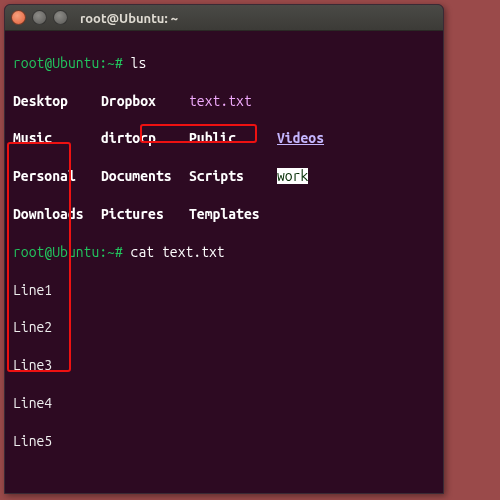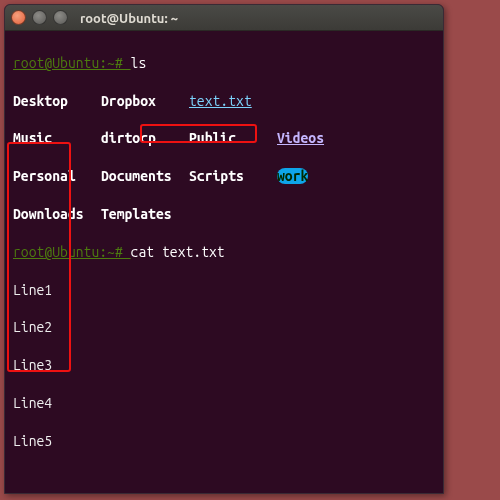--- a/index.html
+++ b/index.html
@@ -49,26 +49,26 @@
       margin-left: 6px;
       font-weight: bold;
     }
     .terminal {
       padding: 4px 8px;
       color: #eee;
       line-height: 1.35;
       white-space: pre;
       position: relative;
     }
-    .prompt { color: #4d7c0f; text-decoration: underline; }
+    .prompt { color: #22c55e; }
     .cmd { color: #ffffff; }
     .dir { color: #ffffff; font-weight: bold; }
-    .file { color: #7dd3fc; text-decoration: underline; }
+    .file { color: #f0abfc; }
     .link { color: #c4b5fd; font-weight: bold; text-decoration: underline; }
-    .hl { background: #0ea5e9; color: #002a00; font-weight: bold; border-radius: 8px; }
+    .hl { background: #ffffff; color: #002a00; font-weight: normal; }
     .ls-row { display: flex; }
     .col { width: 88px; }
     .box1 {
       position: absolute;
       border: 2px solid #e11;
       border-radius: 3px;
       left: 135px;
       top: 119px;
       width: 117px;
       height: 19px;
@@ -94,21 +94,21 @@
     <span class="win-btn btn-min"></span>
     <span class="win-btn btn-max"></span>
     <span class="title-text">root@Ubuntu: ~</span>
   </div>
 
   <div class="terminal">
 <div><span class="prompt">root@Ubuntu:~# </span><span class="cmd">ls</span></div>
 <div class="ls-row"><span class="col dir">Desktop</span><span class="col dir">Dropbox</span><span class="col file">text.txt</span></div>
 <div class="ls-row"><span class="col dir">Music</span><span class="col dir">dirtocp</span><span class="col dir">Public</span><span class="col link">Videos</span></div>
 <div class="ls-row"><span class="col dir">Personal</span><span class="col dir">Documents</span><span class="col dir">Scripts</span><span class="col"><span class="hl">work</span></span></div>
-<div class="ls-row"><span class="col dir">Downloads</span><span class="col dir">Templates</span></div>
+<div class="ls-row"><span class="col dir">Downloads</span><span class="col dir">Pictures</span><span class="col dir">Templates</span></div>
 <div><span class="prompt">root@Ubuntu:~# </span><span class="cmd">cat text.txt</span></div>
 <div>Line1</div>
 <div>Line2</div>
 <div>Line3</div>
 <div>Line4</div>
 <div>Line5</div>
 
 
 
 

